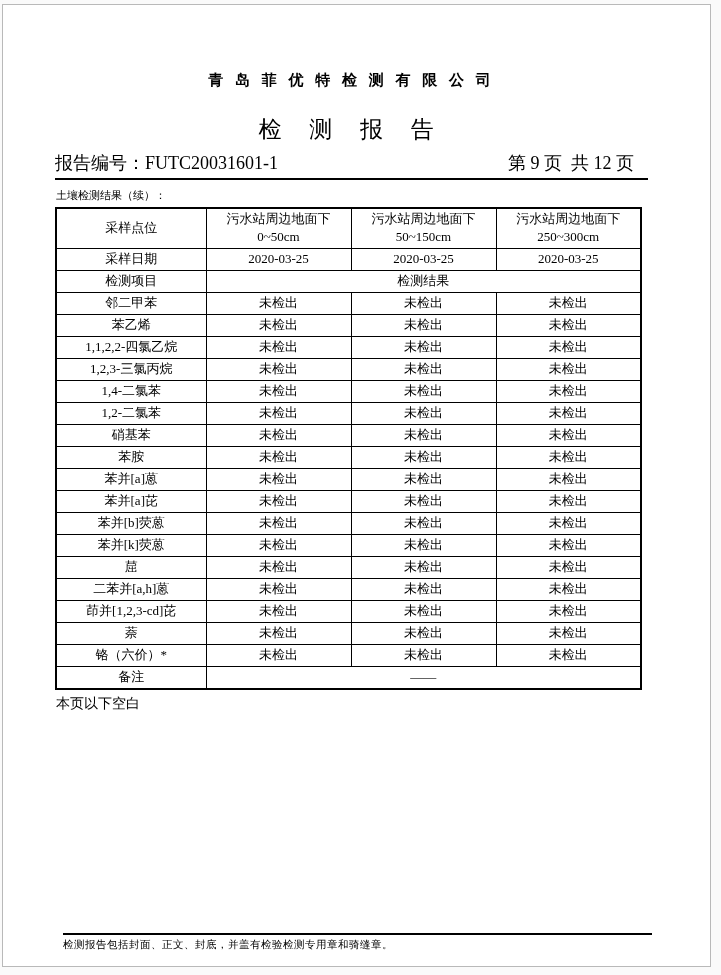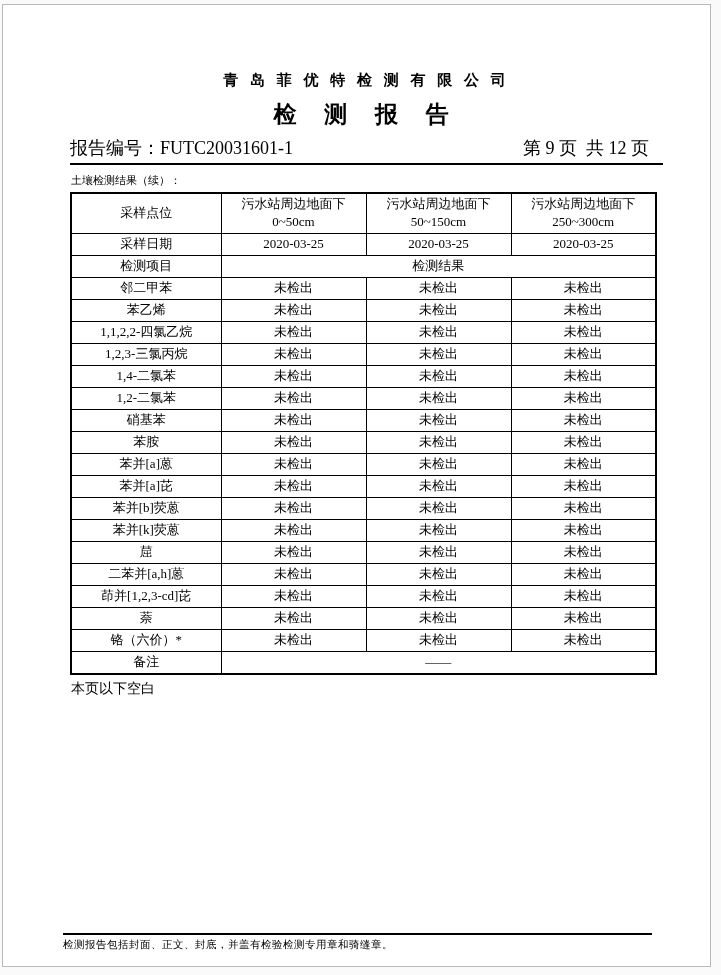--- a/index.html
+++ b/index.html
@@ -13,38 +13,38 @@
   .page {
     position: absolute;
     left: 2px; top: 4px;
     width: 709px; height: 963px;
     background: #fff;
     border: 1px solid #b9b9b9;
     overflow: hidden;
   }
   .inner {
     position: absolute;
-    left: 67px; top: 0;
+    left: 52px; top: 0;
     width: 593px;
   }
   .company-name {
     margin: 0;
     padding-top: 66px;
     text-align: center;
     font-size: 15px;
     font-weight: bold;
     letter-spacing: 4px;
     white-space: pre;
     line-height: 1.2;
   }
   .report-title {
-    margin: 12px 0 0 0;
+    margin: 27px 0 0 0;
     text-align: center;
     font-size: 23px;
-    font-weight: bold;
+    font-weight: normal;
     letter-spacing: 11px;
     white-space: pre;
     line-height: 1.2;
   }
   .meta-row {
     margin-top: 7px;
     display: flex;
     justify-content: space-between;
     align-items: baseline;
     font-size: 18px;

